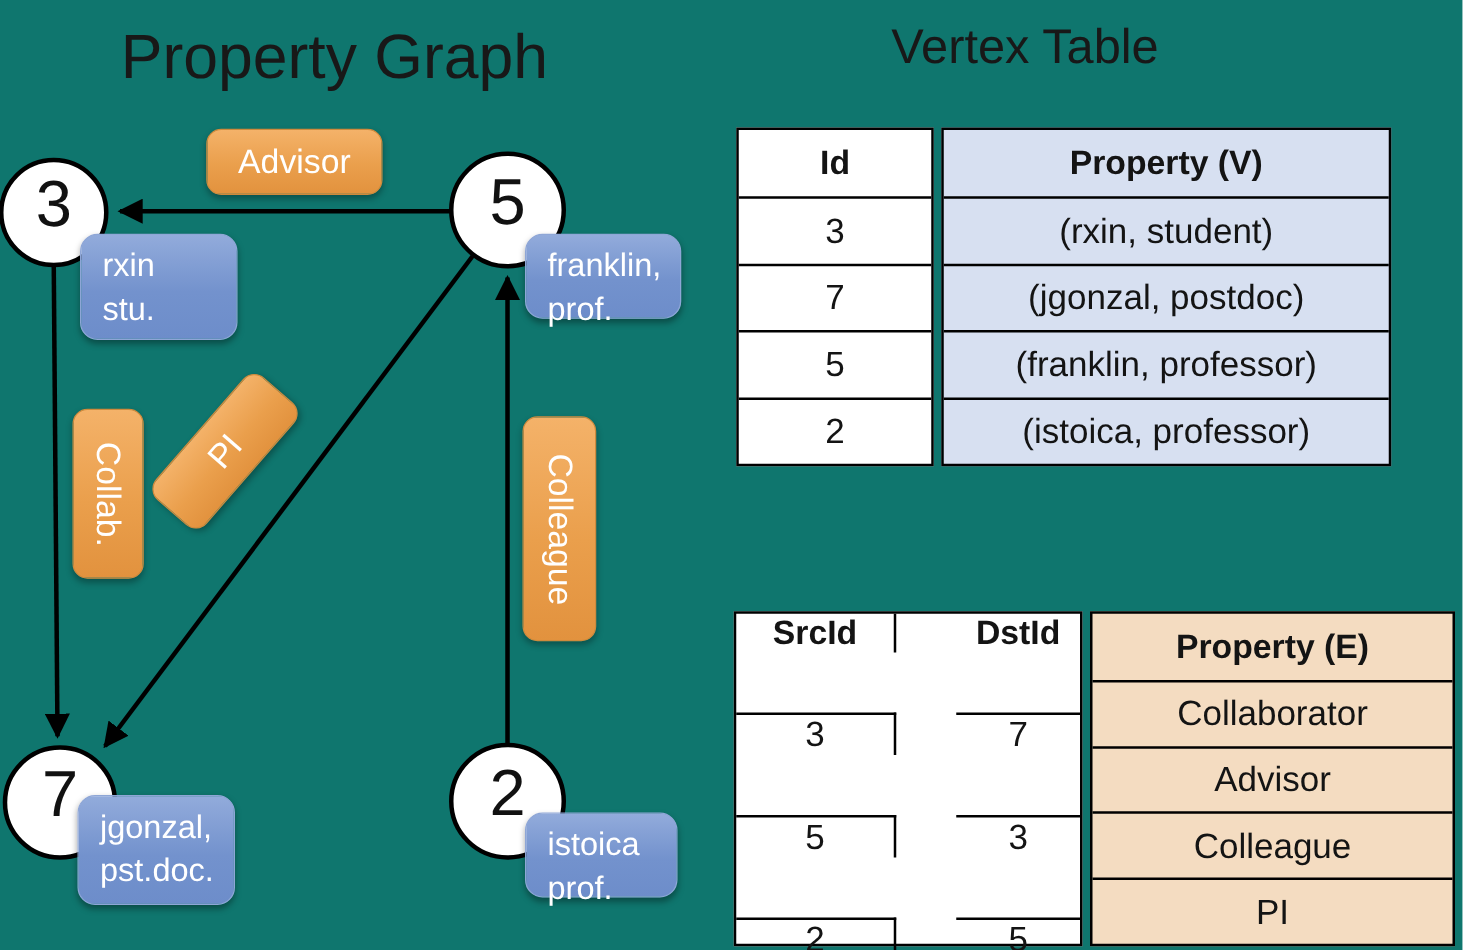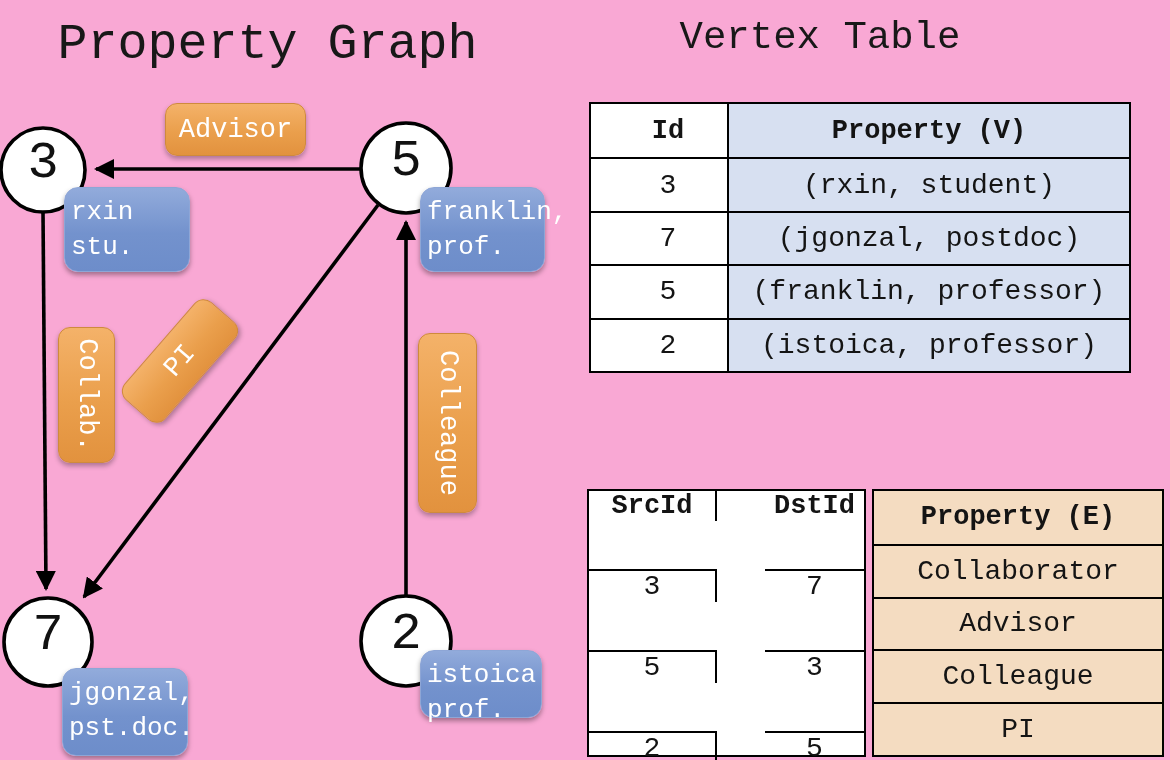--- a/index.html
+++ b/index.html
@@ -1,35 +1,35 @@
 <!DOCTYPE html>
 <html><head>
 <meta charset="utf-8">
 <style>
   * { margin:0; padding:0; box-sizing:border-box; }
   html,body { background:#fff; }
   .canvas {
     position:relative; width:1170px; height:760px; overflow:hidden;
-    font-family:Liberation Mono, monospace; color:#1c1c1c; background:#f9a8d4;
+    font-family:Liberation Sans, sans-serif; color:#1c1c1c; background:#0f766e;
   }
   .title { position:absolute; font-size:39px; font-weight:400; color:#181818;
            text-align:center; white-space:nowrap; letter-spacing:0px; }
   #graph-title  { left:0px;   top:16px;  width:535px; font-size:50px; }
   #vertex-title { left:590px; top:16px;  width:460px; }
   #edge-title   { left:590px; top:398px; width:470px; }
 
   svg.graph { position:absolute; left:0; top:0; z-index:1; }
 
   .node-num { position:absolute; z-index:2; width:80px; text-align:center;
               font-size:52px; color:#111; }
 
   .vlabel { position:absolute; z-index:3; border-radius:14px; color:#fff;
             background:linear-gradient(180deg,#92abdb 0%,#7392cd 55%,#6d8dca 100%);
             border:1px solid #8ea6d6; box-shadow:0 3px 5px rgba(0,0,0,0.35);
-            padding:7px 10px 0 6px; font-size:26px; line-height:35px; }
+            padding:7px 10px 0 17px; font-size:26px; line-height:35px; }
   .vlabel span { display:block; white-space:nowrap; }
 
   .ebadge { position:absolute; z-index:3; border-radius:12px; color:#fff;
             background:linear-gradient(180deg,#f4b269 0%,#ea9f4c 55%,#e2923e 100%);
             border:1px solid #cf8a3c; box-shadow:0 3px 5px rgba(0,0,0,0.3);
             display:flex; align-items:center; justify-content:center;
             font-size:27px; white-space:nowrap; }
   #badge-advisor   { left:165px; top:103px; width:141px; height:53px; }
   #badge-collab    { left:58px;  top:327px; width:57px;  height:136px; }
   #badge-colleague { left:418px; top:333px; width:59px;  height:180px; }
@@ -39,21 +39,21 @@
 
   .tbox { position:absolute; z-index:2; border:2px solid #000; display:grid; }
   .cell { display:flex; align-items:center; justify-content:center;
           font-size:28px; color:#141414; white-space:nowrap; }
   .hdr  { font-weight:bold; font-size:27px; }
   .bt   { border-top:2px solid #000; }
   .br   { border-right:2px solid #000; }
 
   #vt-id-box   { left:589px; top:102px; width:158px; height:271px;
                  background:#fff; grid-template-rows:repeat(5,1fr); }
-  #vt-prop-box { left:727px; top:102px; width:404px; height:271px;
+  #vt-prop-box { left:753px; top:102px; width:360px; height:271px;
                  background:#d7e0f1; grid-template-rows:repeat(5,1fr); }
   #et-ids-box  { left:587px; top:489px; width:279px; height:268px;
                  background:#fff; grid-template-columns:128px 1fr;
                  grid-template-rows:repeat(5,1fr);gap:48px; }
   #et-prop-box { left:872px; top:489px; width:292px; height:268px;
                  background:#f4dcc1; grid-template-rows:repeat(5,1fr); }
 </style>
 </head>
 <body>
 
@@ -84,25 +84,25 @@
 
   <div class="node-num" style="left:3px;  top:134px;">3</div>
   <div class="node-num" style="left:366px;top:132px;">5</div>
   <div class="node-num" style="left:8px;  top:606px;">7</div>
   <div class="node-num" style="left:366px;top:605px;">2</div>
 
   <div class="vlabel" style="left:64px; top:187px; width:126px; height:85px;">
     <span>rxin</span>
     <span>stu.</span>
   </div>
-  <div class="vlabel" style="left:420px; top:187px; width:125px; height:85px;">
+  <div class="vlabel" style="left:420px; top:187px; width:125px; height:68px;">
     <span>franklin,</span>
     <span>prof.</span>
   </div>
-  <div class="vlabel" style="left:62px; top:668px; width:126px; height:88px;">
+  <div class="vlabel" style="left:62px; top:636px; width:126px; height:88px;">
     <span>jgonzal,</span>
     <span>pst.doc.</span>
   </div>
   <div class="vlabel" style="left:420px; top:650px; width:122px; height:68px;">
     <span>istoica</span>
     <span>prof.</span>
   </div>
 
   <div class="ebadge" id="badge-advisor">
     <span>Advisor</span>

